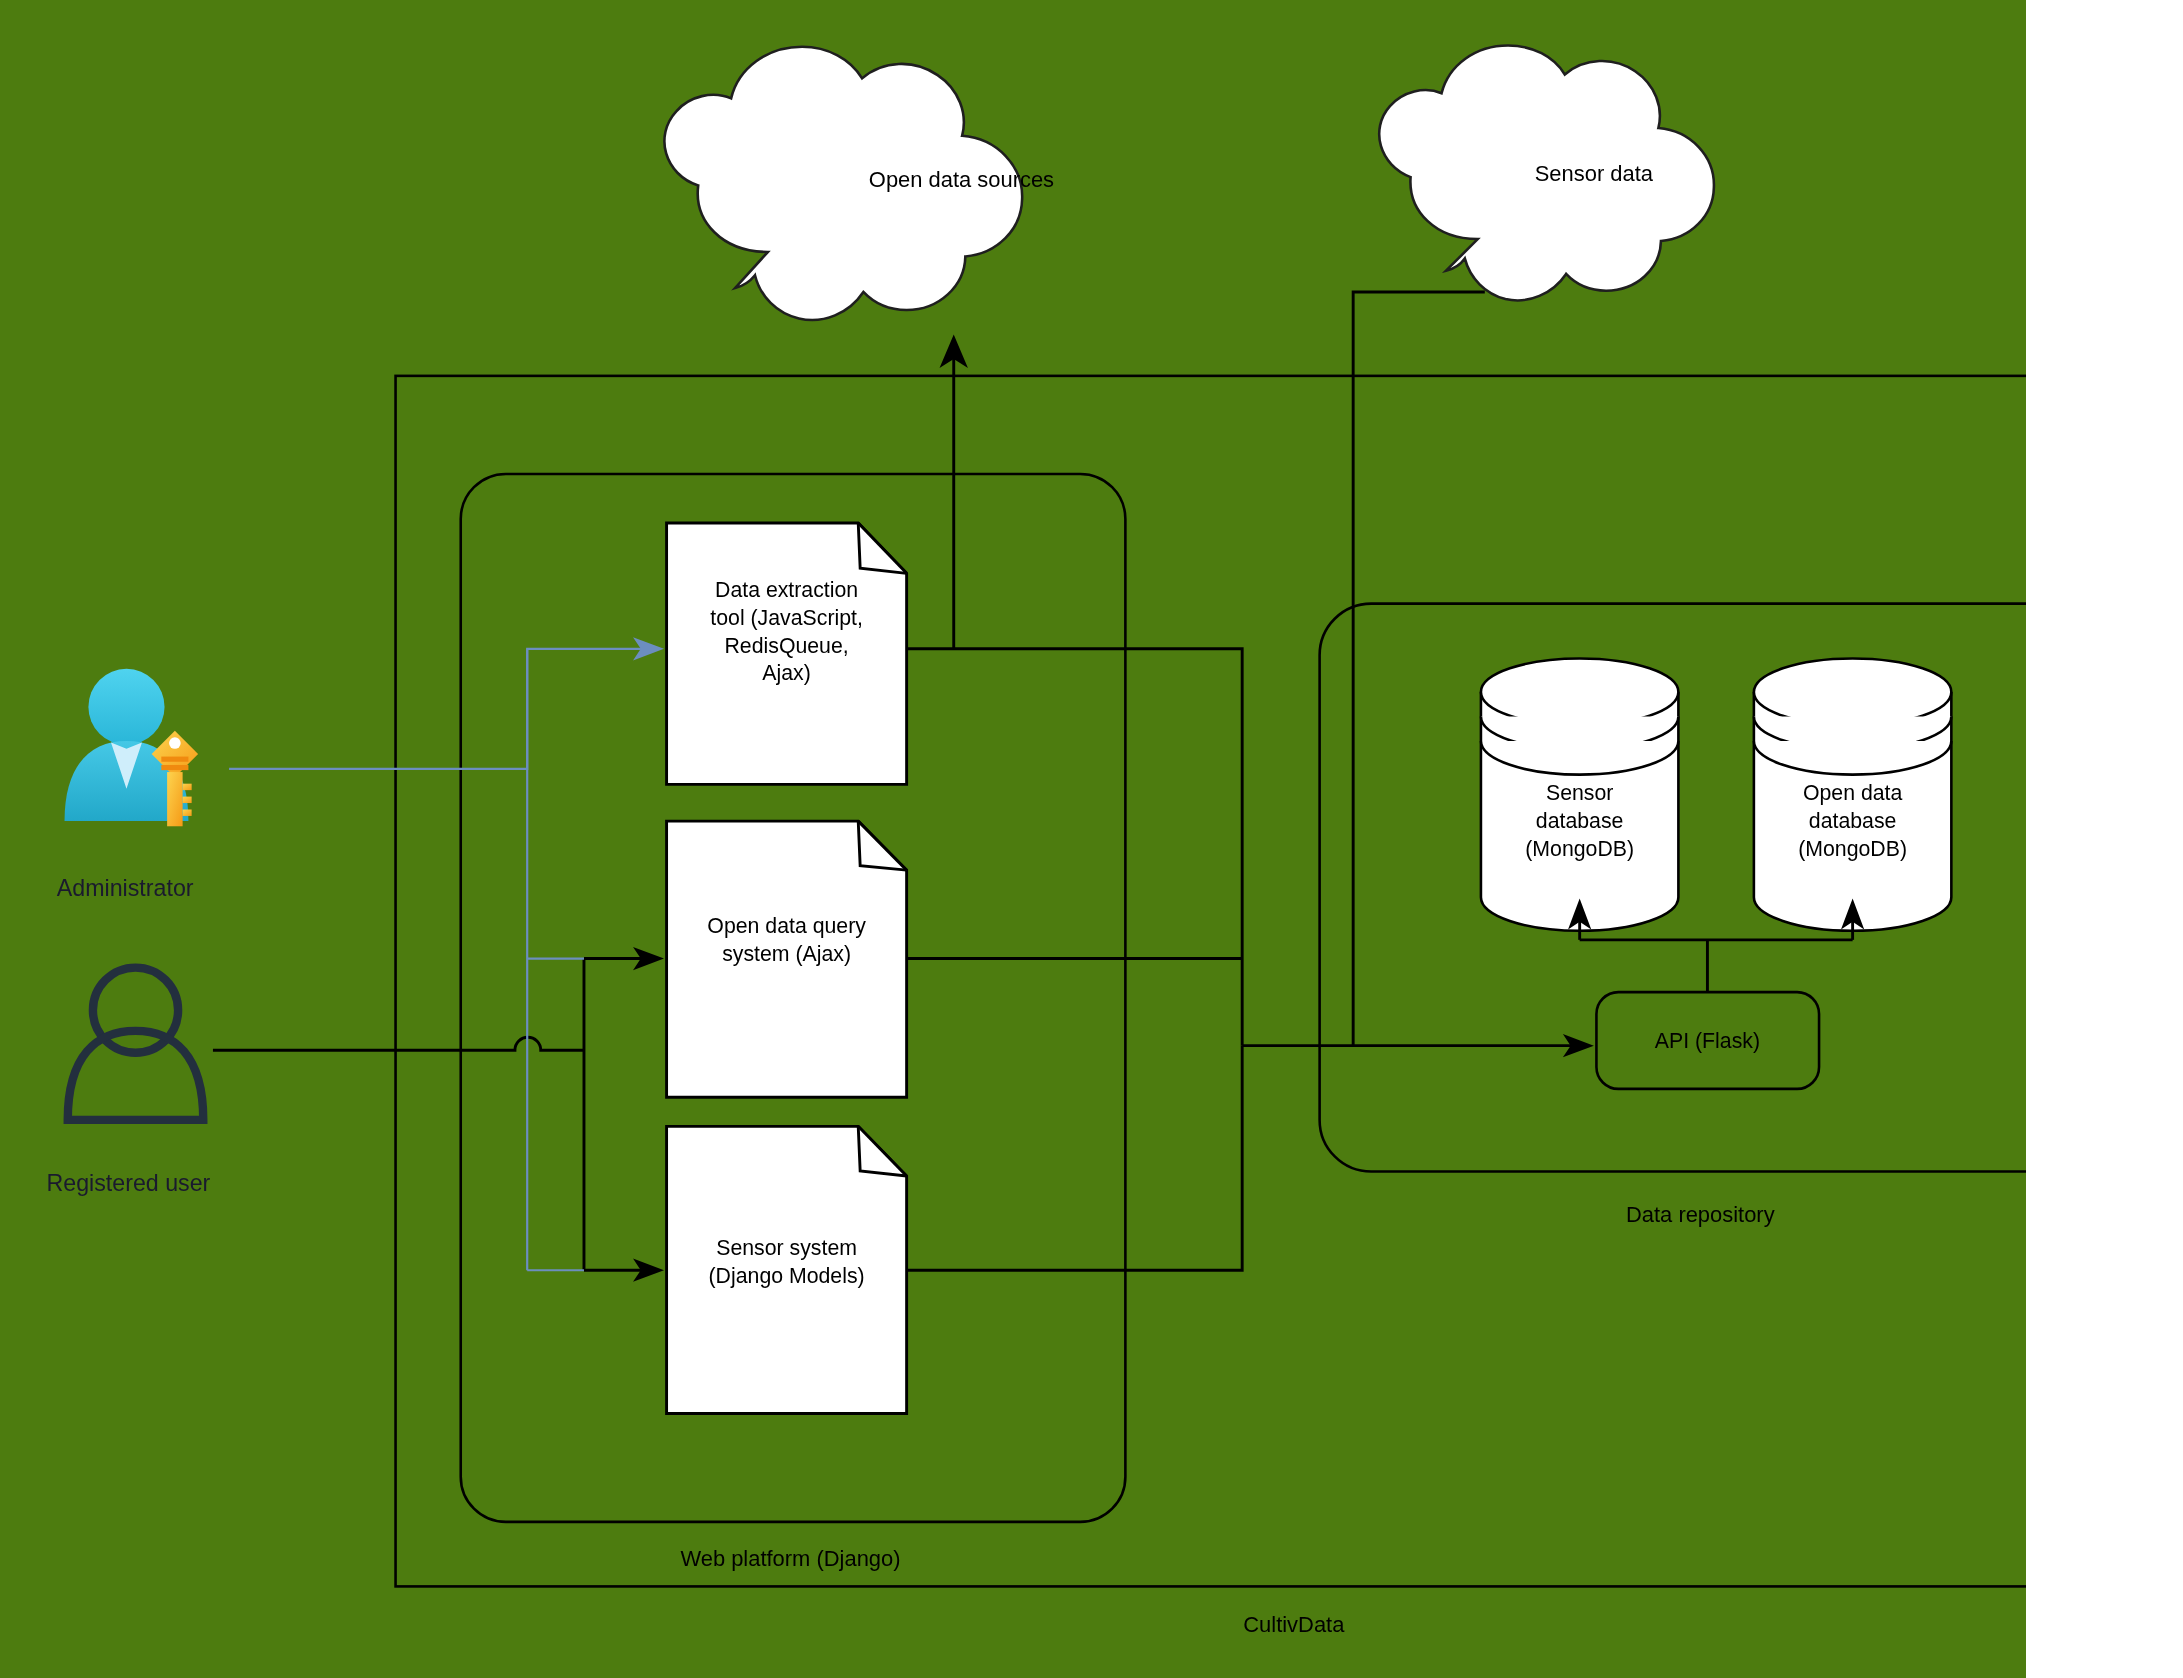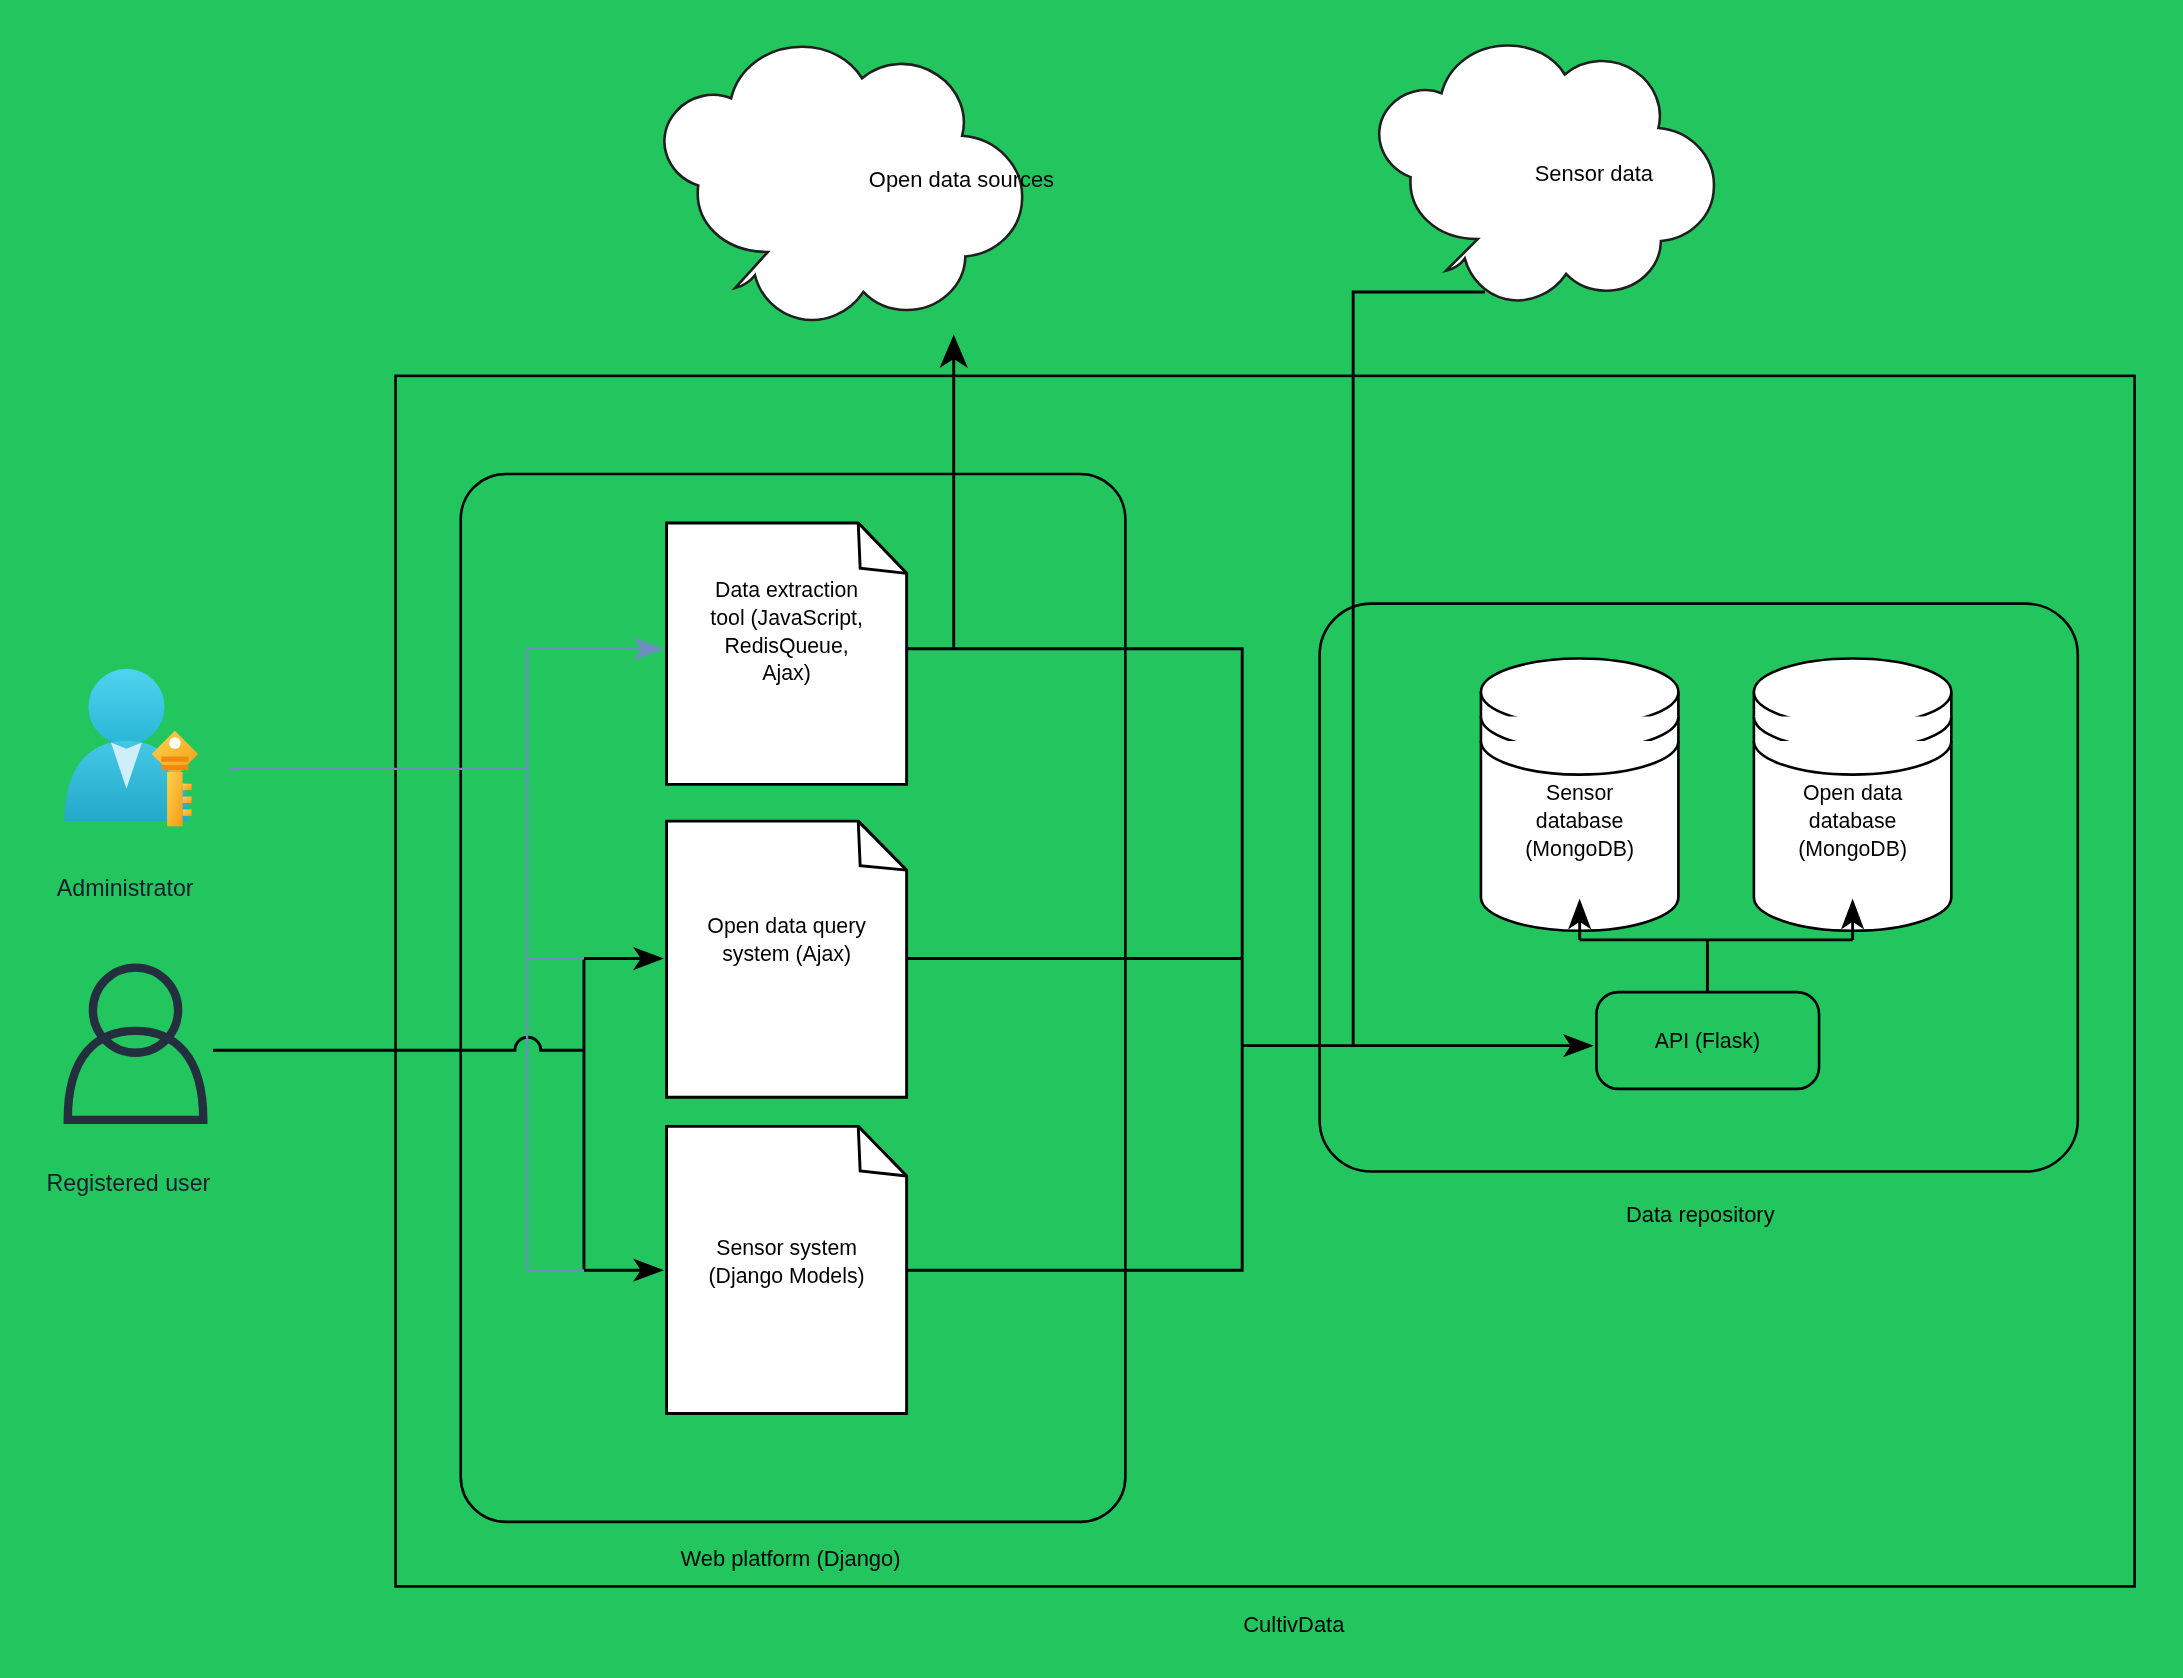--- a/index.html
+++ b/index.html
@@ -1,17 +1,17 @@
 <!DOCTYPE html>
 <html style="font-size:10.3px"><head>
 <meta charset="utf-8">
 <style>
   html,body{margin:0;padding:0;background:#ffffff;}
   body{font-family:"Liberation Sans",sans-serif;}
-  #stage{position:relative;width:2183px;height:1679px;background:#22c55e;overflow:hidden;}
+  #stage{position:relative;width:2026px;height:1679px;background:#4d7c0f;overflow:hidden;}
   svg#diagram{position:absolute;left:0;top:0;width:2183px;height:1679px;}
   .stroke{fill:none;stroke:#000000;stroke-width:4;}
   .cloud{fill:#ffffff;stroke:#1f1f1f;stroke-width:4;}
   .doc{fill:#ffffff;stroke:#000000;stroke-width:4.5;}
   .cyl{fill:#ffffff;stroke:#000000;stroke-width:4;}
   .conn{fill:none;stroke:#000000;stroke-width:4.5;}
   .conn-blue{fill:none;stroke:#6c8ebf;stroke-width:3.4;}
   .lbl{font-family:"Liberation Sans",sans-serif;font-size:34px;fill:#000000;}
   .lbl-sm{font-family:"Liberation Sans",sans-serif;font-size:33px;fill:#000000;}
   .actor-label{font-family:"Liberation Sans",sans-serif;font-size:36px;fill:#1a1a2e;}

